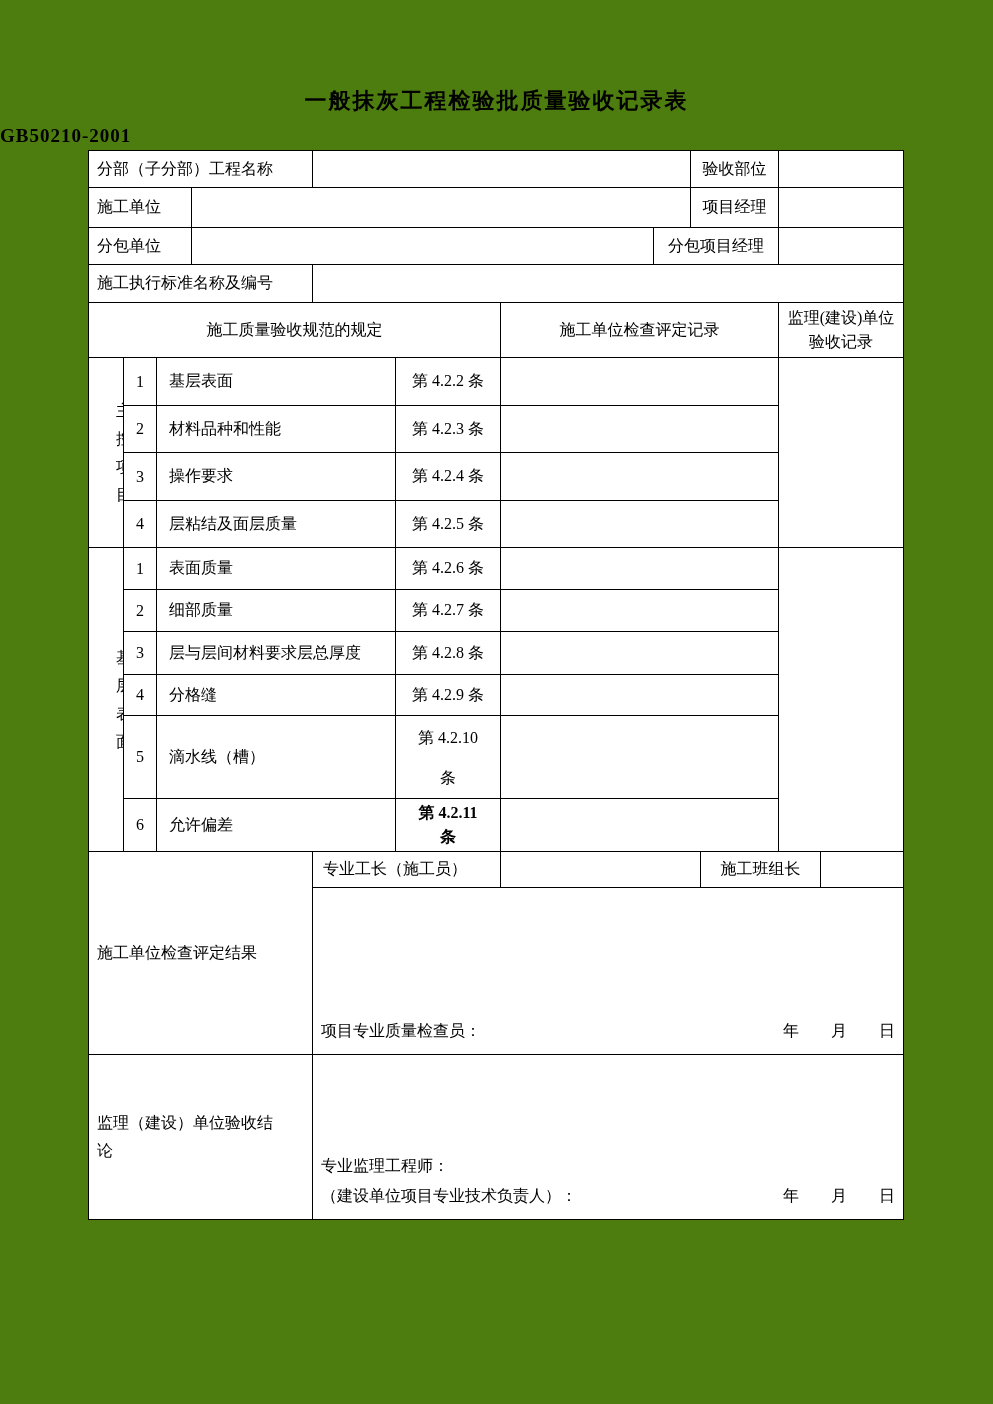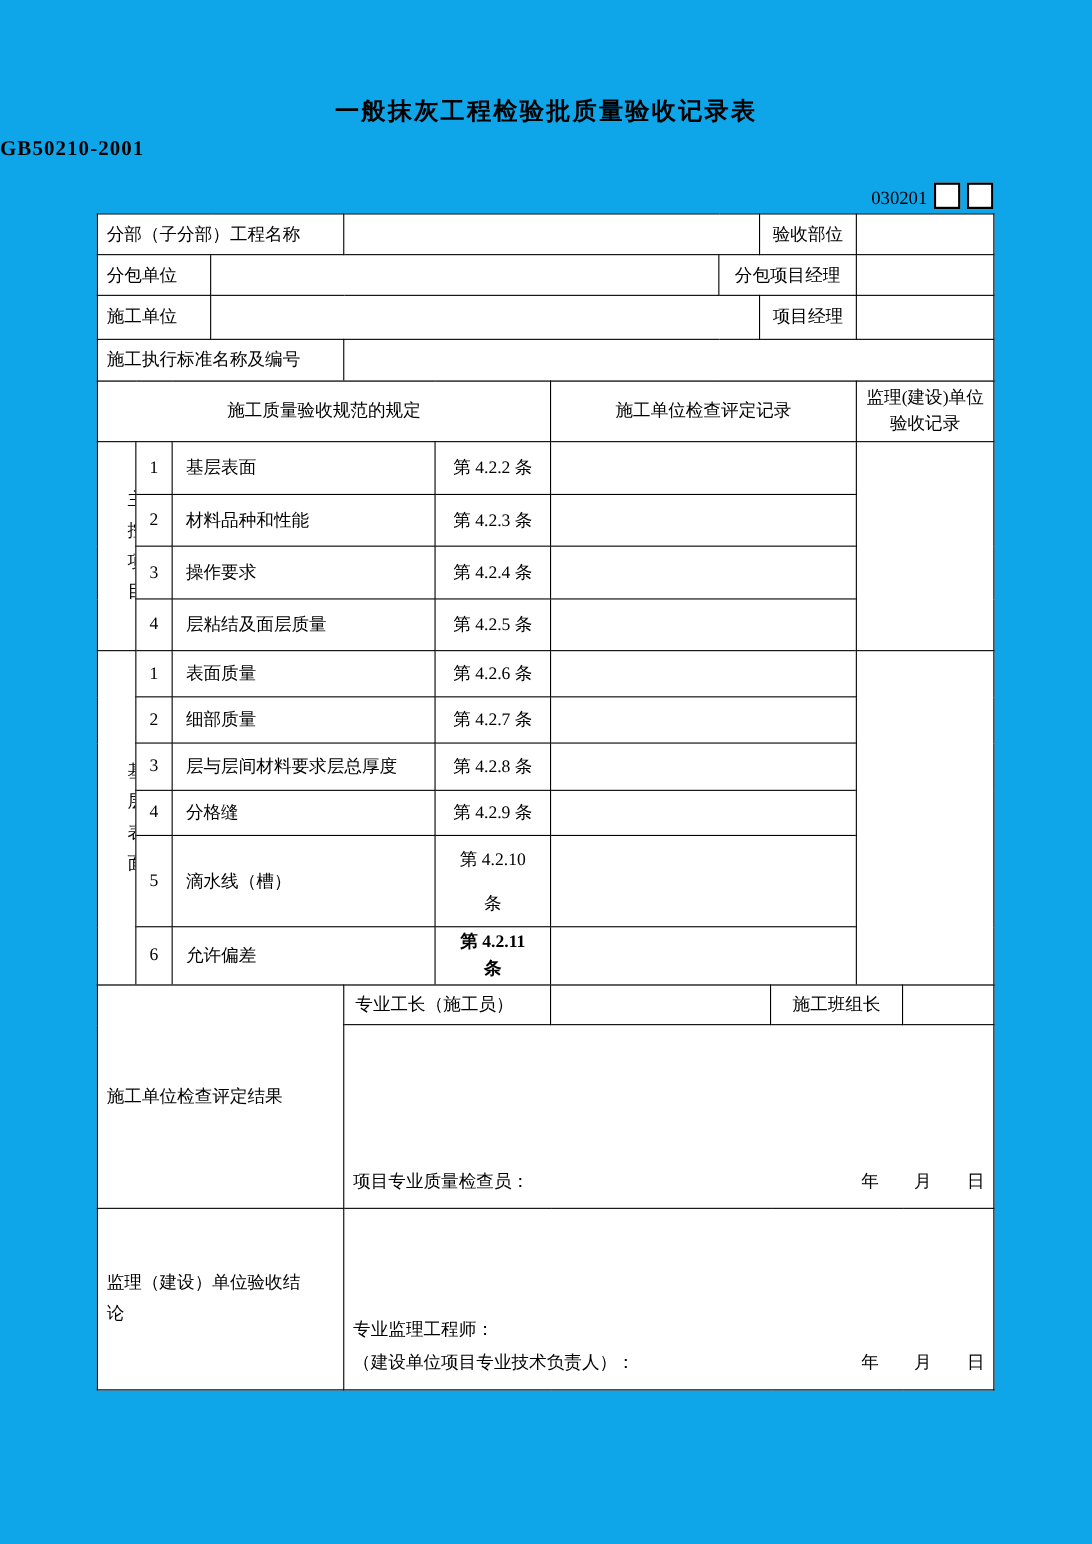--- a/index.html
+++ b/index.html
@@ -1,17 +1,17 @@
 <!DOCTYPE html>
 <html><head>
 <meta charset="utf-8">
 <style>
   html,body { margin:0; padding:0; background:#ffffff; color:#000; }
   body { font-family:"Liberation Serif","DejaVu Serif",serif; }
-  .page { position:relative; width:993px; height:1404px; background:#0ea5e9; overflow:hidden; }
+  .page { position:relative; width:993px; height:1404px; background:#4d7c0f; overflow:hidden; }
   .sheet { width:815px; margin-left:88px; }
 
   .title { text-align:center; font-size:22px; font-weight:bold; margin-top:84px; line-height:34px; letter-spacing:2px; }
   .subtitle { text-align:left; font-size:19px; font-weight:bold; margin-top:4px; line-height:28px; letter-spacing:1px; }
 
   .code-row { text-align:right; margin-top:16px; height:28px; font-size:17px; line-height:26px; }
   .cbox { display:inline-block; width:20px; height:20px; border:2px solid #000; vertical-align:-5px; margin-left:6px; background:#fff; }
 
   table { border-collapse:collapse; table-layout:fixed; width:815px; background:#fff; }
   .tB, .tC { margin-top:-1px; }
@@ -33,50 +33,47 @@
   .wrapLbl { padding:8px 26px 8px 8px; line-height:28px;margin-left:36px; }
 </style>
 </head>
 <body>
 
 <div class="page">
   <div class="title">一般抹灰工程检验批质量验收记录表</div>
   <div class="subtitle">GB50210-2001</div>
 
   <div class="sheet">
-    <div class="code-row">
-      <span>030201</span><span class="cbox"></span><span class="cbox"></span>
-    </div>
 
     <table class="tA">
       <colgroup>
         <col style="width:103px">
           <col style="width:121px">
           <col style="width:341px">
         <col style="width:37px">
           <col style="width:88px">
           <col style="width:125px">
       </colgroup>
       <tbody>
       <tr style="height:37px">
         <td colspan="2" class="lbl">分部（子分部）工程名称</td>
         <td colspan="2"></td>
         <td class="ctr" style="padding:0 2px">验收部位</td>
         <td></td>
       </tr>
+      <tr style="height:40px">
+        <td class="lbl">施工单位</td>
+        <td colspan="3"></td>
+        <td class="ctr" style="padding:0 2px">项目经理</td>
+        <td></td>
+      </tr>
       <tr style="height:37px">
         <td class="lbl">分包单位</td>
         <td colspan="2"></td>
         <td colspan="2" class="ctr" style="padding:0 2px">分包项目经理</td>
-        <td></td>
-      </tr>
-      <tr style="height:40px">
-        <td class="lbl">施工单位</td>
-        <td colspan="3"></td>
-        <td class="ctr" style="padding:0 2px">项目经理</td>
         <td></td>
       </tr>
       <tr style="height:38px">
         <td colspan="2" class="lbl">施工执行标准名称及编号</td>
         <td colspan="4"></td>
       </tr>
     </tbody>
       </table>
 
     <table class="tB">

